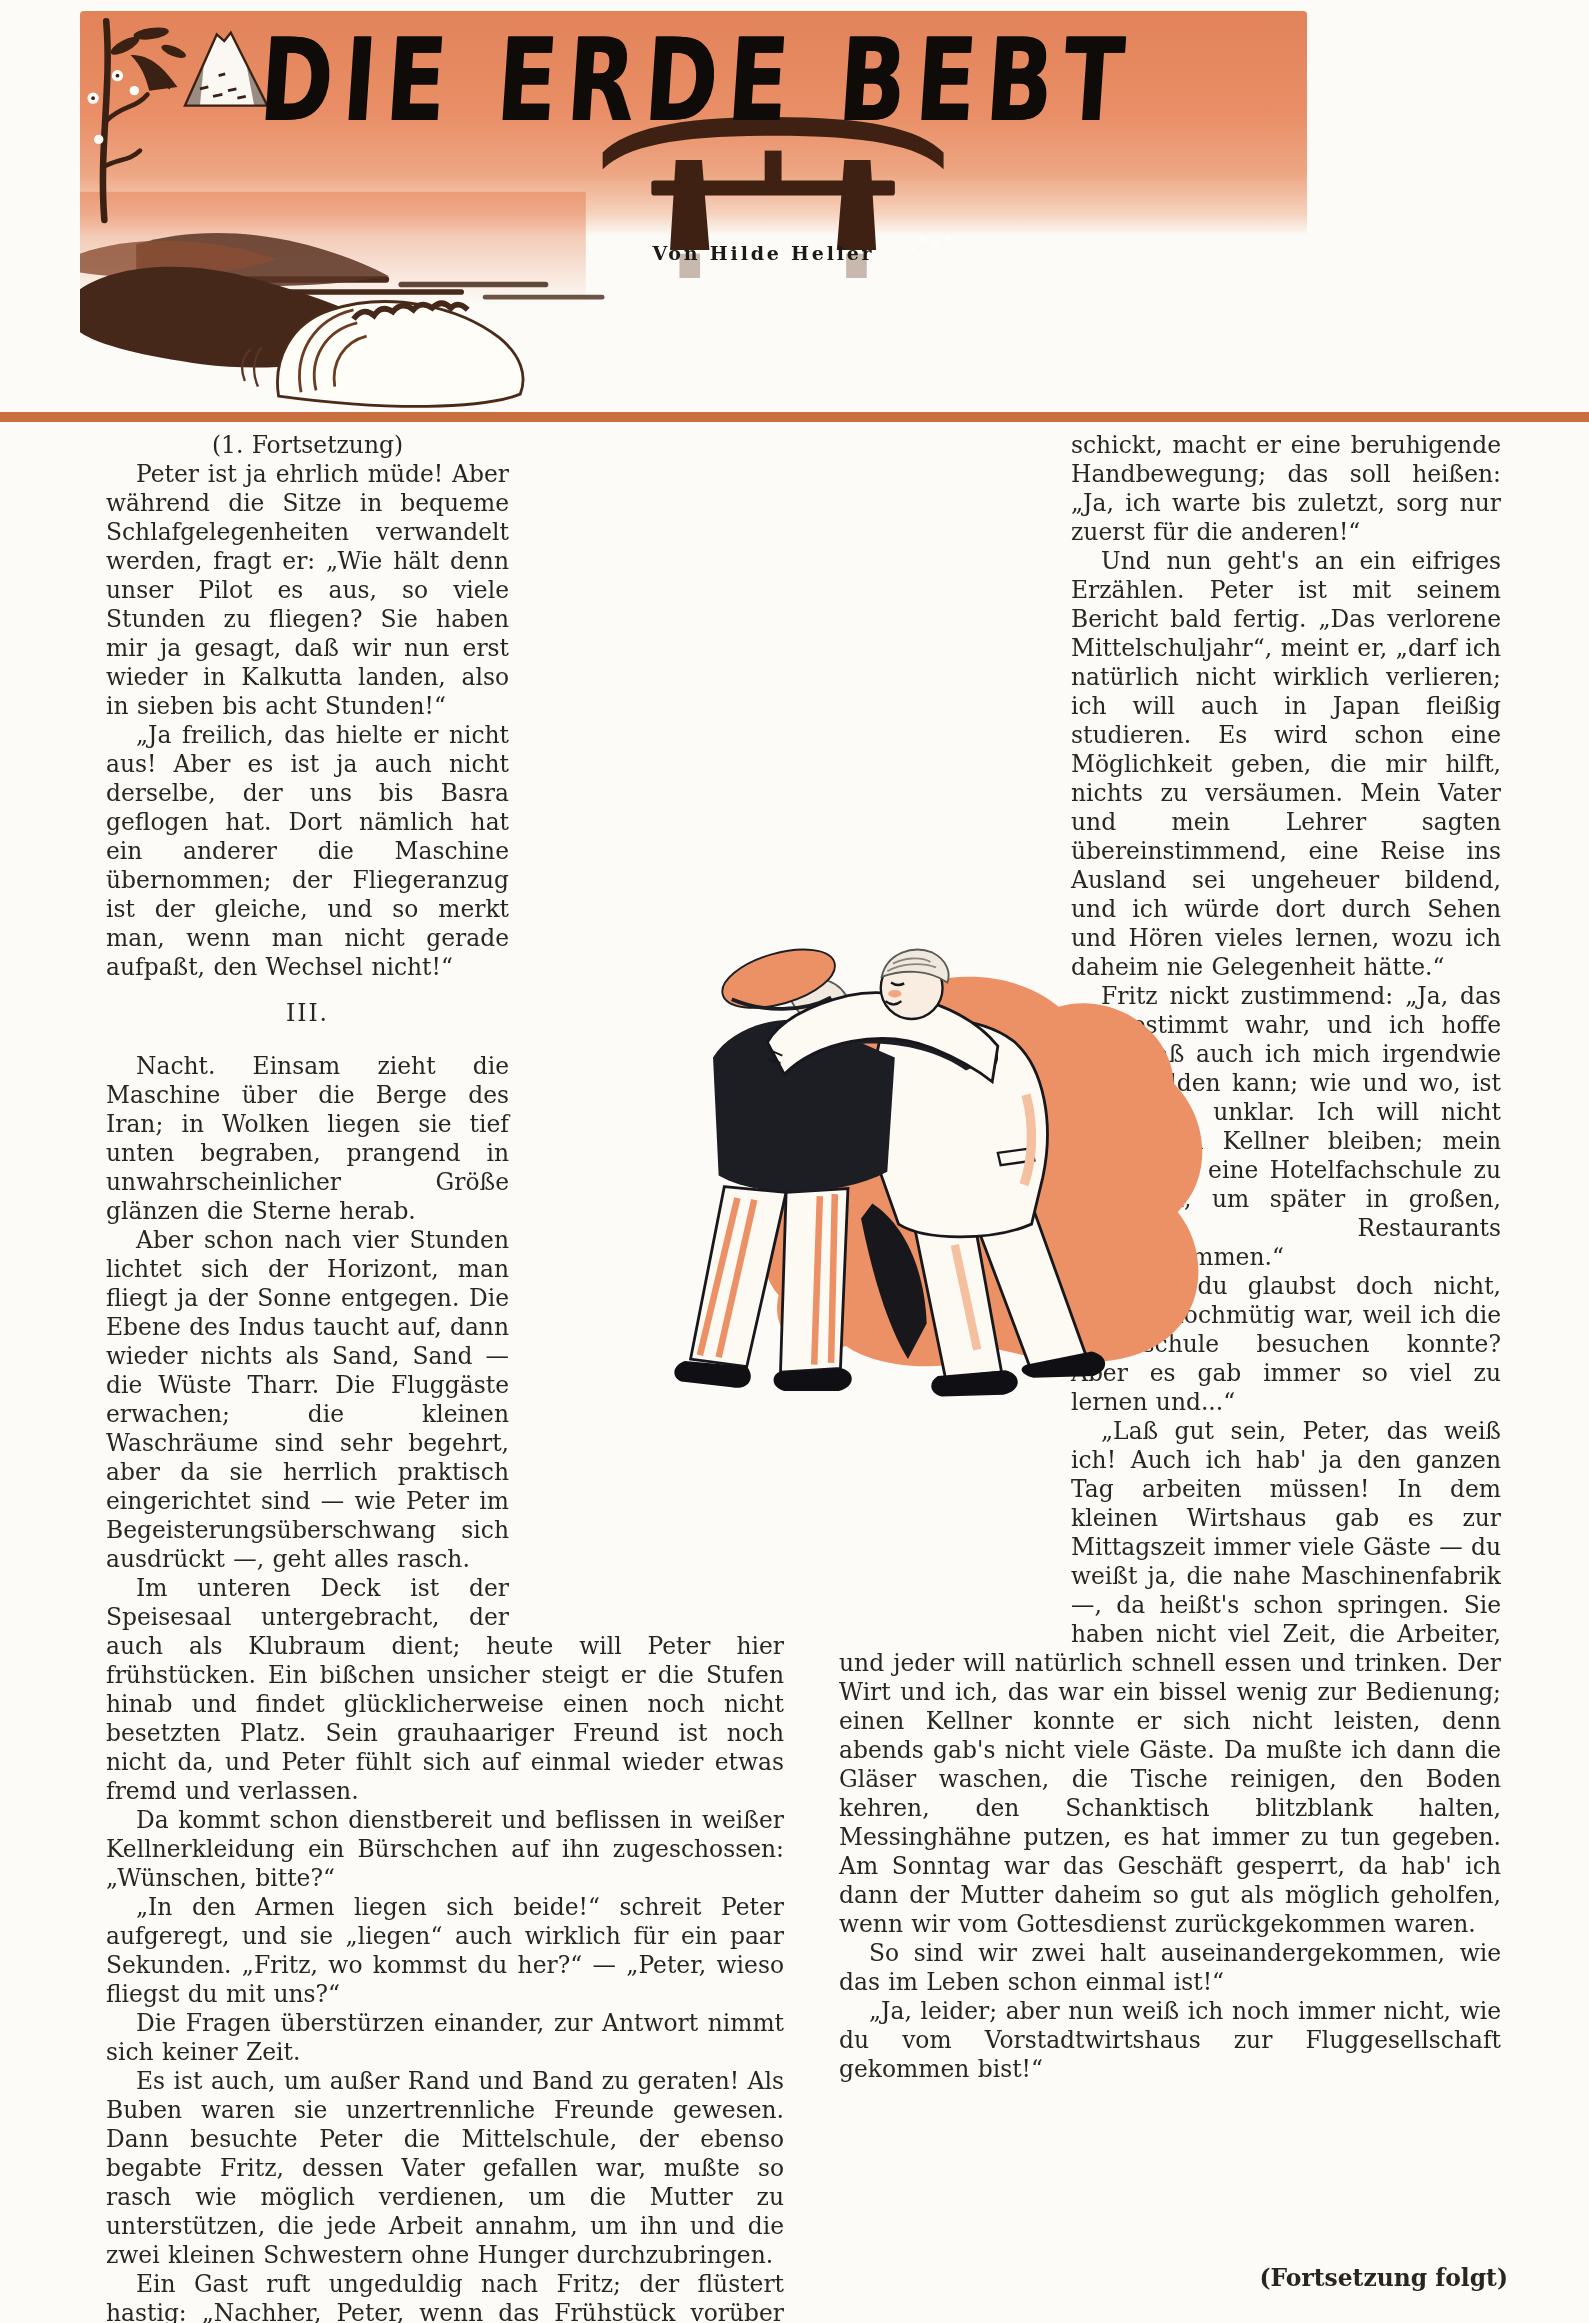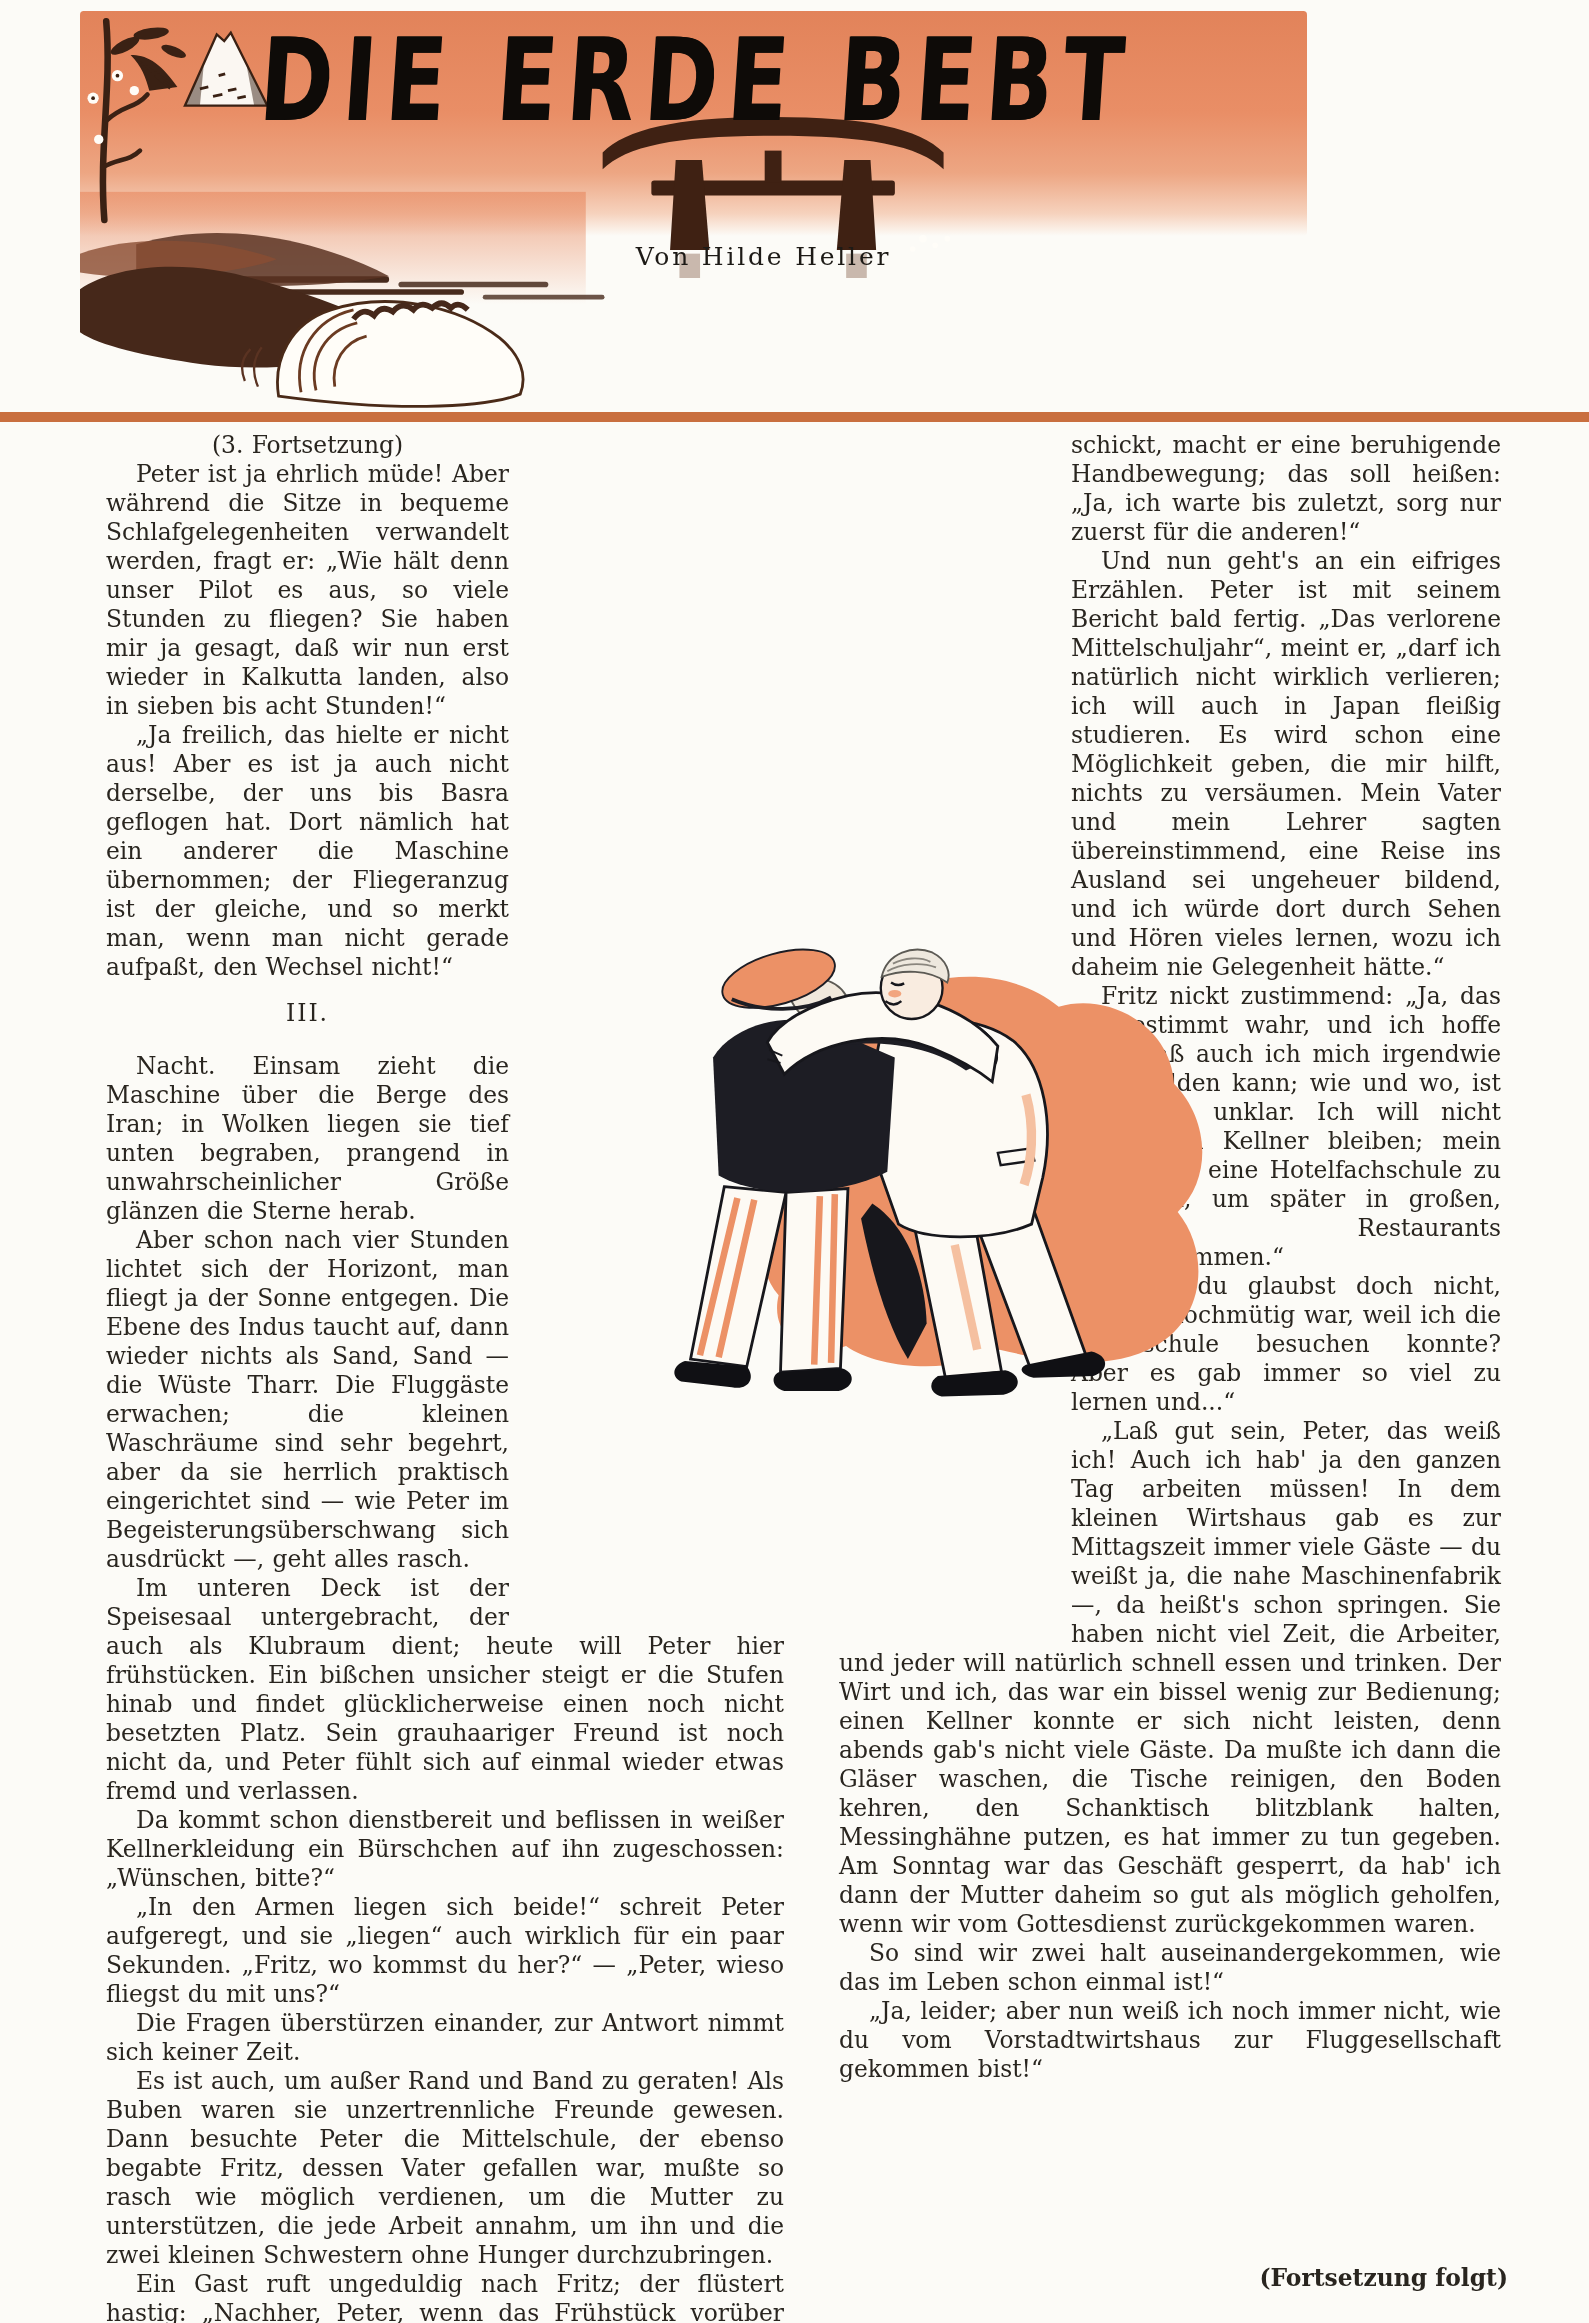--- a/index.html
+++ b/index.html
@@ -17,21 +17,21 @@
   .scene{position:absolute; left:80px; top:7.5px;}
   .title{
     position:absolute; left:264px; top:24px; width:1049px;
     font-family:"DejaVu Sans", sans-serif; font-weight:bold;
     font-size:94px; line-height:1; letter-spacing:11.2px; white-space:nowrap;
     color:#0e0b08; transform:scale(0.93,1.22) skewX(-5deg); transform-origin:left top;
     text-shadow:0.9px 0 0 #0e0b08;
   }
   .byline{
     position:absolute; left:576px; top:242px; width:375px;
-    text-align:center; font-weight:normal; font-size:25px; letter-spacing:2.8px; color:#1d1a16;
+    text-align:center; font-weight:bold; font-size:19px; letter-spacing:2.8px; color:#1d1a16;
   }
   .rule{position:absolute; left:0; top:412px; width:1589px; height:10.3px; background:#c96f3f;}
   
   .col{
     position:absolute; top:431px; font-size:23.4px; line-height:29px;
     text-align:justify; word-spacing:0.9px;
   }
   .col-left{left:106px; width:678px;}
   .col-right{left:839px; width:662px;}
   .col p{margin:0; text-indent:30px;}
@@ -124,21 +124,21 @@
       <path d="M176,398 q-8,-20 6,-34 M190,404 q-10,-24 4,-42" stroke="#5a3322" stroke-width="2.5" fill="none"></path>
     </g>
   </svg>
 
   <div class="title">DIE ERDE BEBT</div>
   <div class="byline">Von Hilde Heller</div>
   <div class="rule"></div>
 
   <div class="col col-left">
     <div class="spacer-r"></div>
-    <p class="center">(3. Fortsetzung)</p>
+    <p class="center">(1. Fortsetzung)</p>
     <p>Peter ist ja ehrlich müde! Aber während die Sitze in bequeme Schlafgelegenheiten verwandelt werden, fragt er: „Wie hält denn unser Pilot es aus, so viele Stunden zu fliegen? Sie haben mir ja gesagt, daß wir nun erst wieder in Kalkutta landen, also in sieben bis acht Stunden!“</p>
     <p>„Ja freilich, das hielte er nicht aus! Aber es ist ja auch nicht derselbe, der uns bis Basra geflogen hat. Dort nämlich hat ein anderer die Maschine übernommen; der Fliegeranzug ist der gleiche, und so merkt man, wenn man nicht gerade aufpaßt, den Wechsel nicht!“</p>
     <p class="heading">III.</p>
     <p>Nacht. Einsam zieht die Maschine über die Berge des Iran; in Wolken liegen sie tief unten begraben, prangend in unwahrscheinlicher Größe glänzen die Sterne herab.</p>
     <p>Aber schon nach vier Stunden lichtet sich der Horizont, man fliegt ja der Sonne entgegen. Die Ebene des Indus taucht auf, dann wieder nichts als Sand, Sand — die Wüste Tharr. Die Fluggäste erwachen; die kleinen Waschräume sind sehr begehrt, aber da sie herrlich praktisch eingerichtet sind — wie Peter im Begeisterungsüberschwang sich ausdrückt —, geht alles rasch.</p>
     <p>Im unteren Deck ist der Speisesaal untergebracht, der auch als Klubraum dient; heute will Peter hier frühstücken. Ein bißchen unsicher steigt er die Stufen hinab und findet glücklicherweise einen noch nicht besetzten Platz. Sein grauhaariger Freund ist noch nicht da, und Peter fühlt sich auf einmal wieder etwas fremd und verlassen.</p>
     <p>Da kommt schon dienstbereit und beflissen in weißer Kellnerkleidung ein Bürschchen auf ihn zugeschossen: „Wünschen, bitte?“</p>
     <p>„In den Armen liegen sich beide!“ schreit Peter aufgeregt, und sie „liegen“ auch wirklich für ein paar Sekunden. „Fritz, wo kommst du her?“ — „Peter, wieso fliegst du mit uns?“</p>
     <p>Die Fragen überstürzen einander, zur Antwort nimmt sich keiner Zeit.</p>
     <p>Es ist auch, um außer Rand und Band zu geraten! Als Buben waren sie unzertrennliche Freunde gewesen. Dann besuchte Peter die Mittelschule, der ebenso begabte Fritz, dessen Vater gefallen war, mußte so rasch wie möglich verdienen, um die Mutter zu unterstützen, die jede Arbeit annahm, um ihn und die zwei kleinen Schwestern ohne Hunger durchzubringen.</p>

